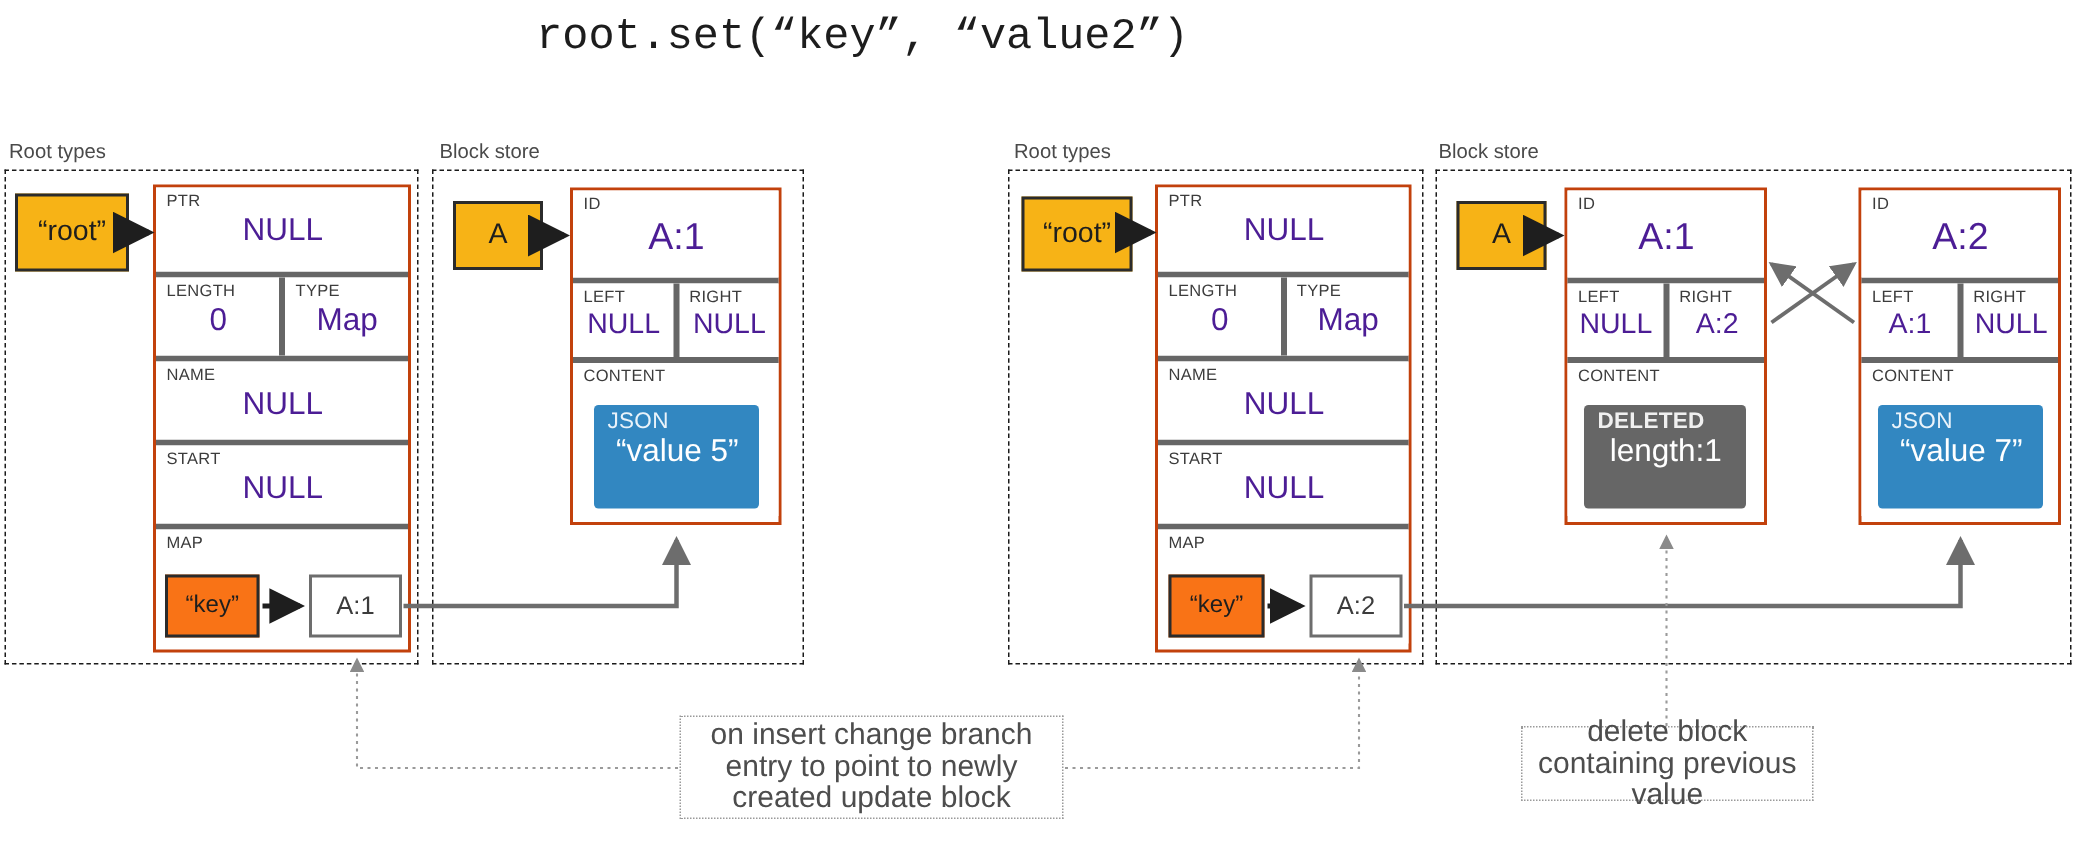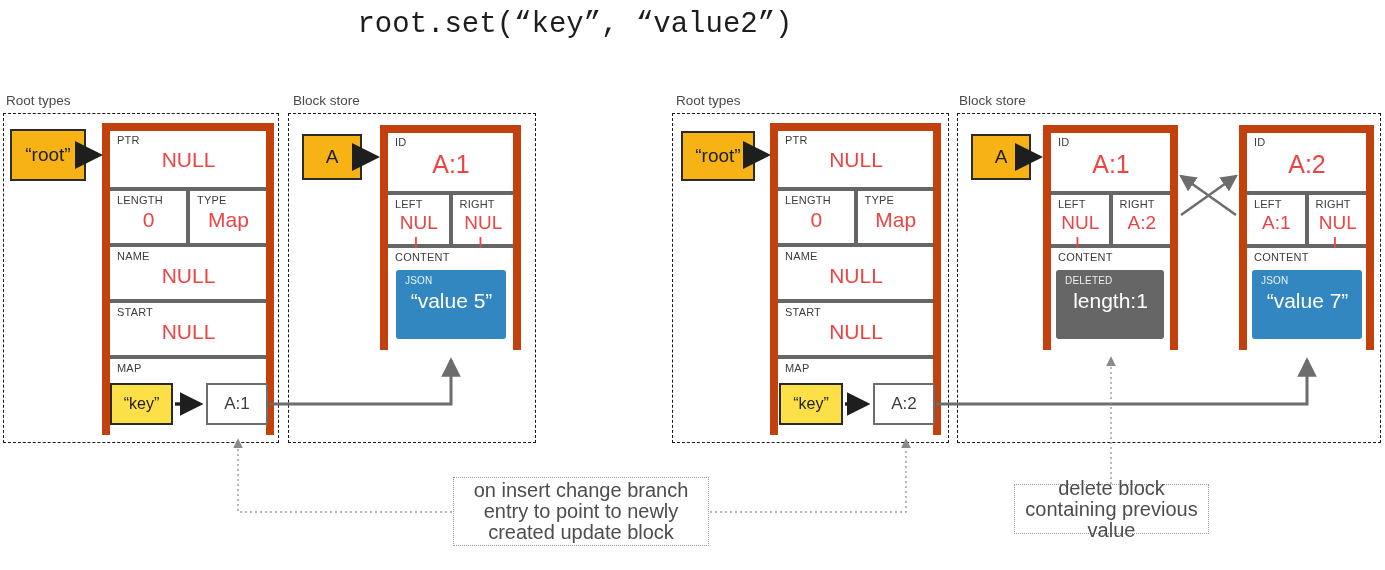--- a/index.html
+++ b/index.html
@@ -40,21 +40,21 @@
     position: absolute;
     border: 1.6px dashed #1a1a1a;
     box-sizing: border-box;
     background: transparent;
   }
 
   
   .card {
     position: absolute;
     box-sizing: border-box;
-    border: 8px solid #c2410c;
+    border: 2px solid #c2410c;
     background: #ffffff;
   }
   .row {
     display: flex;
     width: 100%;
     box-sizing: border-box;
   }
   .row + .row { border-top: 4px solid #666666; }
   .cell {
     position: relative;
@@ -68,21 +68,21 @@
   .cell .lbl {
     font-size: 11px;
     line-height: 13px;
     color: #3c3c3c;
     letter-spacing: 0.2px;
     white-space: nowrap;
   }
   .cell .val {
     font-size: 21px;
     line-height: 23px;
-    color: #ef4444;
+    color: #4c1d95;
     text-align: center;
     word-break: break-all;
     margin-top: 1px;
   }
   .cell.narrow .val { font-size: 19px; line-height: 21px; }
   .cell .val.big { font-size: 25px; line-height: 28px; }
 
   
   .tag {
     position: absolute;
@@ -94,21 +94,21 @@
     justify-content: center;
     font-size: 19px;
     color: #1e1e1e;
     text-align: right;
   }
 
   
   .map-key {
     position: absolute;
     box-sizing: border-box;
-    background: #fde047;
+    background: #f97316;
     border: 2.4px solid #2b2b2b;
     display: flex;
     align-items: center;
     justify-content: center;
     font-size: 16px;
     color: #1e1e1e;
   }
   .map-ref {
     position: absolute;
     box-sizing: border-box;
@@ -124,26 +124,26 @@
   
   .chip {
     position: absolute;
     box-sizing: border-box;
     border-radius: 3px;
     padding: 4px 8px 6px 9px;
   }
   .chip.json { background: #3287C1; }
   .chip.deleted { background: #666666; }
   .chip .chip-lbl {
-    font-size: 10px;
+    font-size: 15px;
     line-height: 13px;
     color: #eaf3fa;
     letter-spacing: 0.2px;
   }
-  .chip.deleted .chip-lbl { color: #f0f0f0; }
+  .chip.deleted .chip-lbl { color: #f0f0f0; font-weight: bold; }
   .chip .chip-val {
     font-size: 21px;
     line-height: 24px;
     color: #ffffff;
     text-align: center;
     margin-top: 2px;
   }
 
   
   .note {

